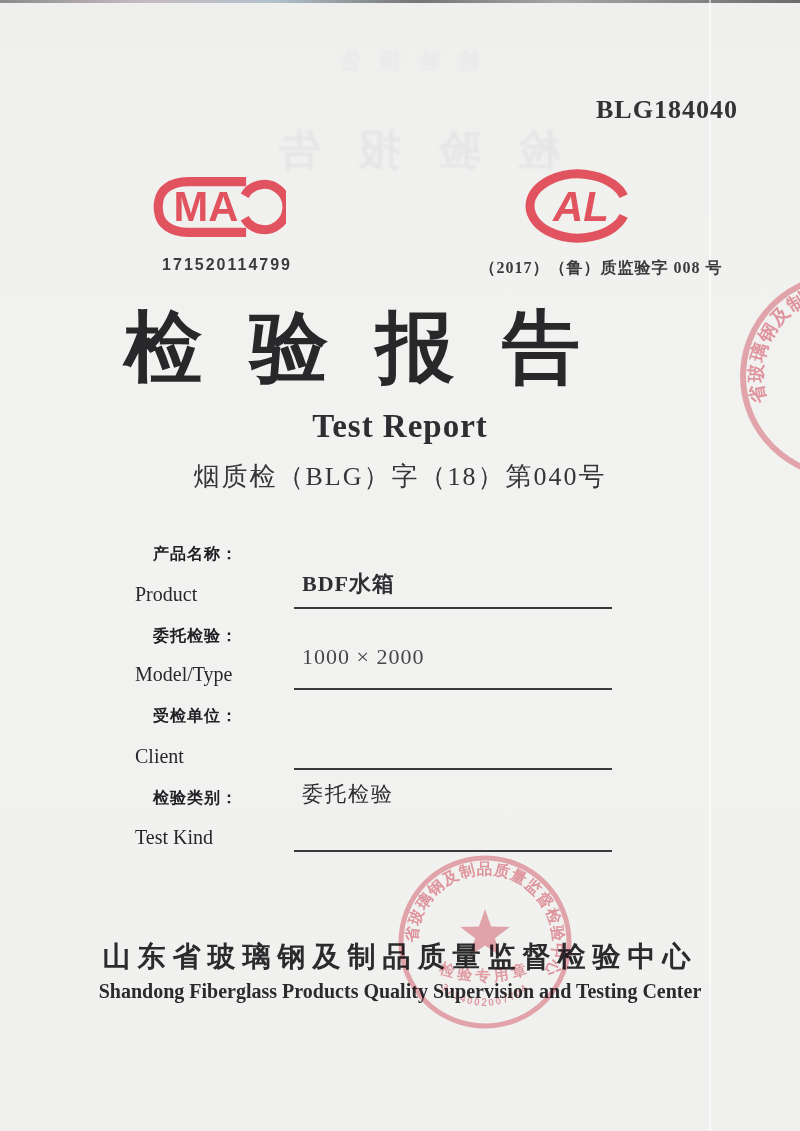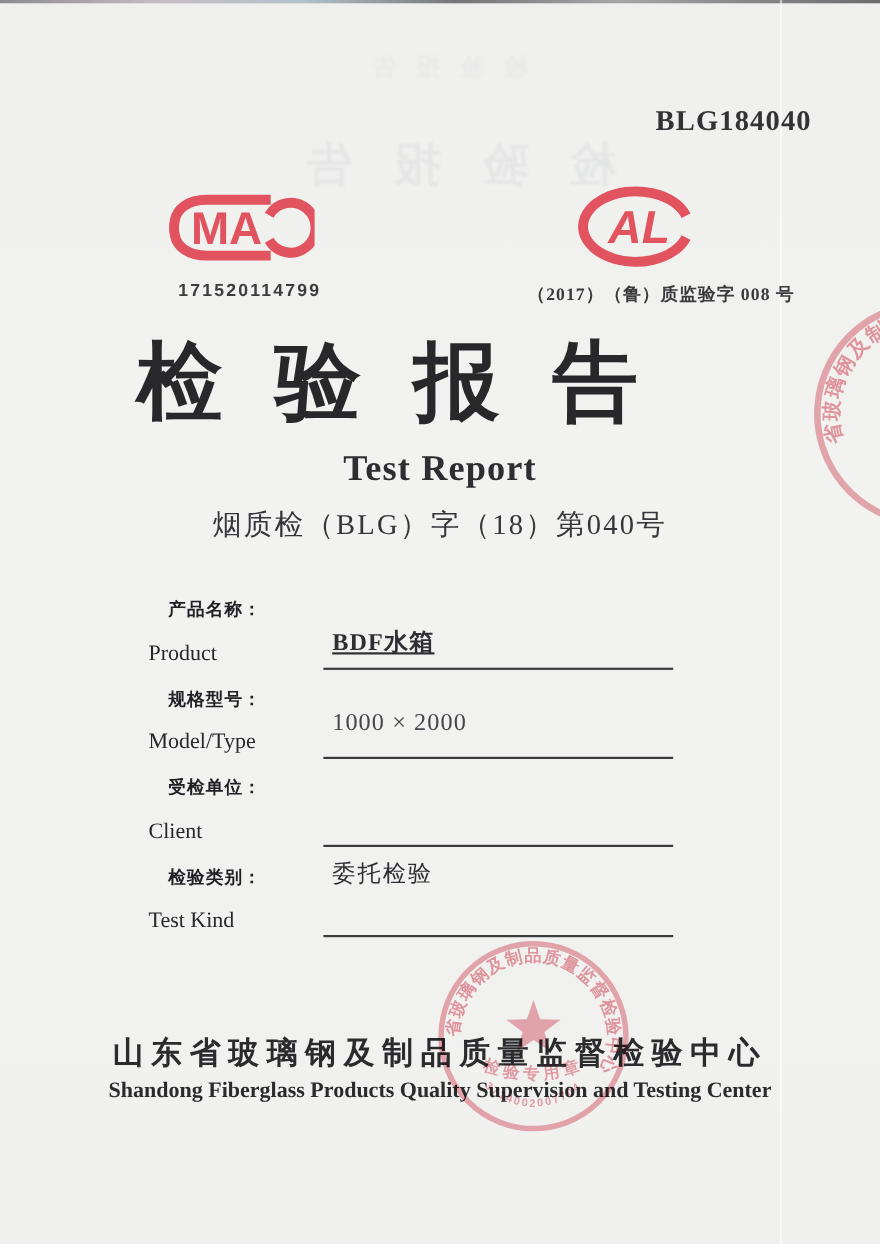--- a/index.html
+++ b/index.html
@@ -35,21 +35,21 @@
   .title-cn{top:296px;left:-48px;right:0;text-align:center;
     font-family:"Liberation Sans","DejaVu Sans",sans-serif;
     font-size:78px;font-weight:900;letter-spacing:48px;color:#28282b;}
   .title-en{top:408px;font-size:33px;font-weight:bold;letter-spacing:1px;color:#2e2e32;}
   .report-code{top:459px;font-size:26px;letter-spacing:2px;color:#35353a;}
   
   .lbl-cn{left:153px;font-size:16px;font-weight:bold;letter-spacing:1px;color:#202024;}
   .lbl-en{left:135px;font-size:20px;color:#27272b;}
   .fval{left:302px;color:#2e2e33;}
   .uline{left:294px;width:318px;height:2px;background:#3a3a3c;}
-  .v1{top:569px;font-size:22px;font-weight:bold;letter-spacing:1px;text-decoration:underline;}
+  .v1{top:569px;font-size:22px;font-weight:bold;letter-spacing:1px;}
   .v2{top:644px;font-size:22px;letter-spacing:1px;color:#46464c;}
   .v3{top:733px;font-size:24px;letter-spacing:3px;}
   .v4{top:780px;font-size:21px;letter-spacing:2px;}
   
   .org-cn{top:938px;font-size:28px;font-weight:600;letter-spacing:7px;color:#2b2b2e;}
   .org-en{top:980px;font-size:20px;font-weight:bold;color:#2b2b2e;}
   
   .stamp{mix-blend-mode:multiply;opacity:.9;}
   .stamp text{font-weight:bold;}
 </style>
@@ -84,21 +84,21 @@
 
   <div class="abs title-cn" style="text-align:center">检验报告</div>
   <div class="abs center title-en">Test Report</div>
   <div class="abs center report-code">烟质检（BLG）字（18）第040号</div>
 
   <div class="abs lbl-cn" style="top:544px">产品名称：</div>
   <div class="abs lbl-en" style="top:583px">Product</div>
   <div class="abs fval v1">BDF水箱</div>
   <div class="abs uline" style="top:607px"></div>
 
-  <div class="abs lbl-cn" style="top:626px">规格型号：</div>
+  <div class="abs lbl-cn" style="top:626px">委托检验：</div>
   <div class="abs lbl-en" style="top:663px">Model/Type</div>
   <div class="abs fval v2">1000 × 2000</div>
   <div class="abs uline" style="top:688px"></div>
 
   <div class="abs lbl-cn" style="top:706px">受检单位：</div>
   <div class="abs lbl-en" style="top:745px">Client</div>
   <div class="abs uline" style="top:768px"></div>
 
   <div class="abs lbl-cn" style="top:788px">检验类别：</div>
   <div class="abs lbl-en" style="top:826px">Test Kind</div>

